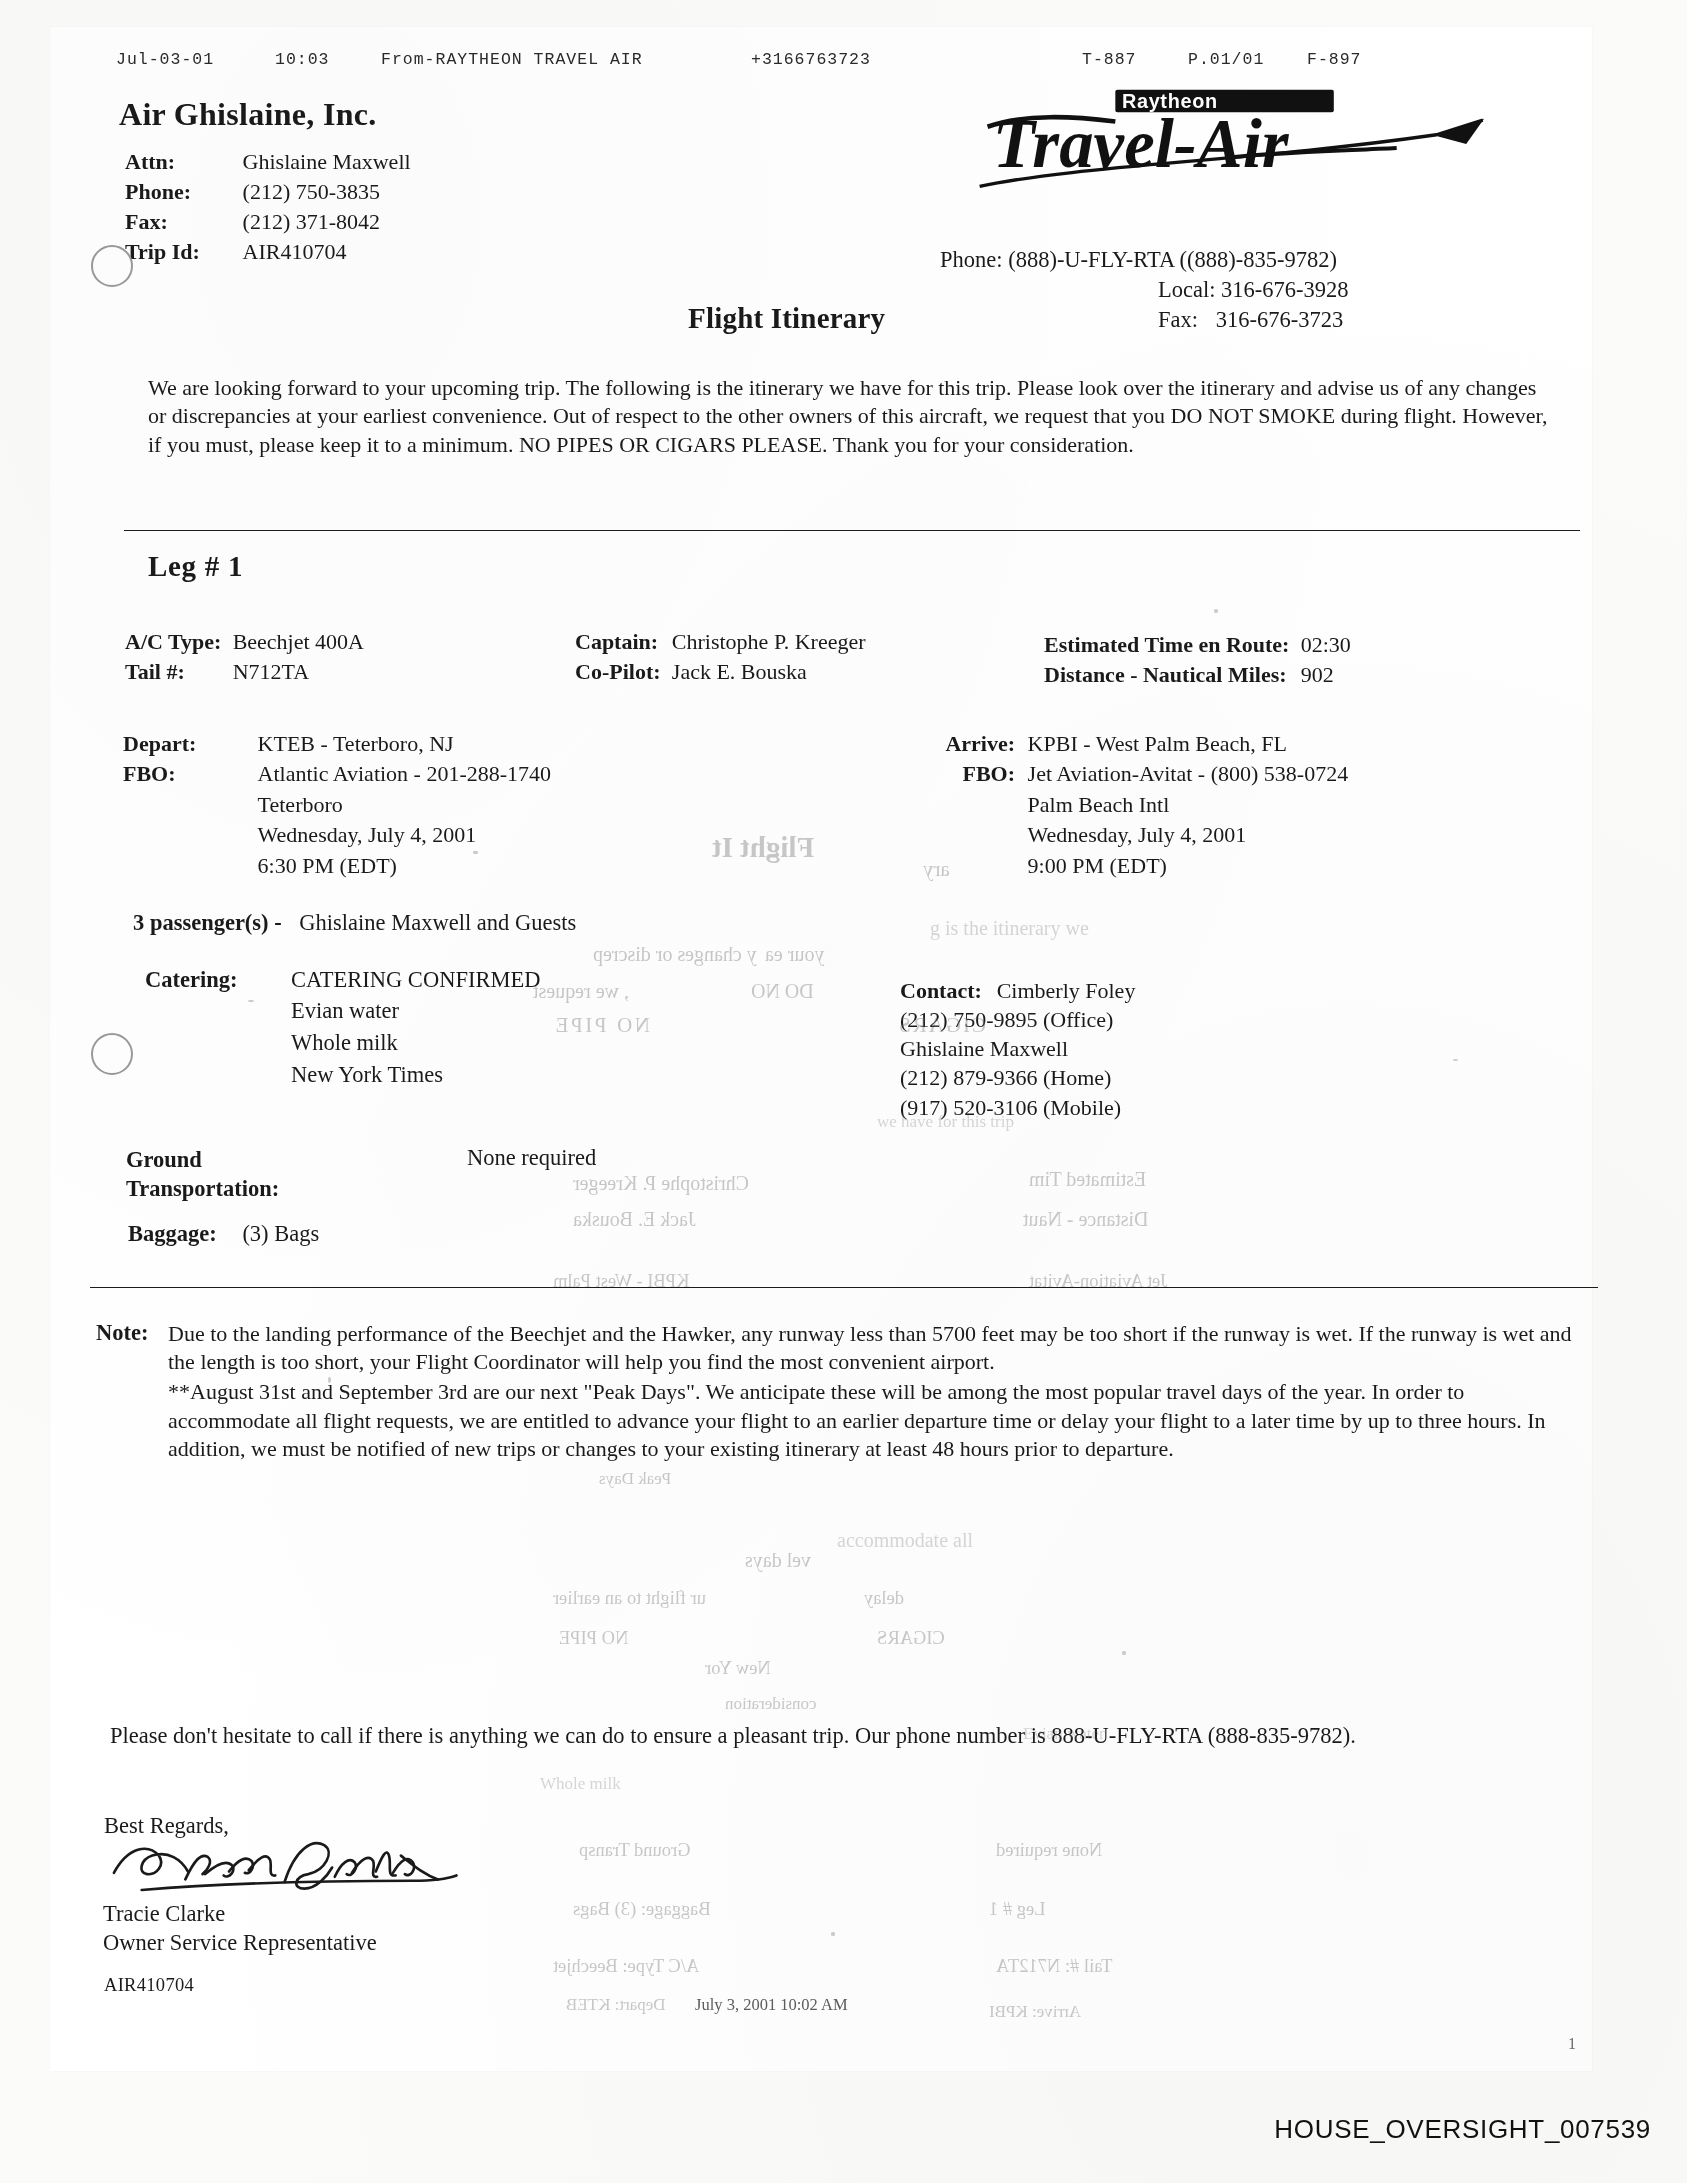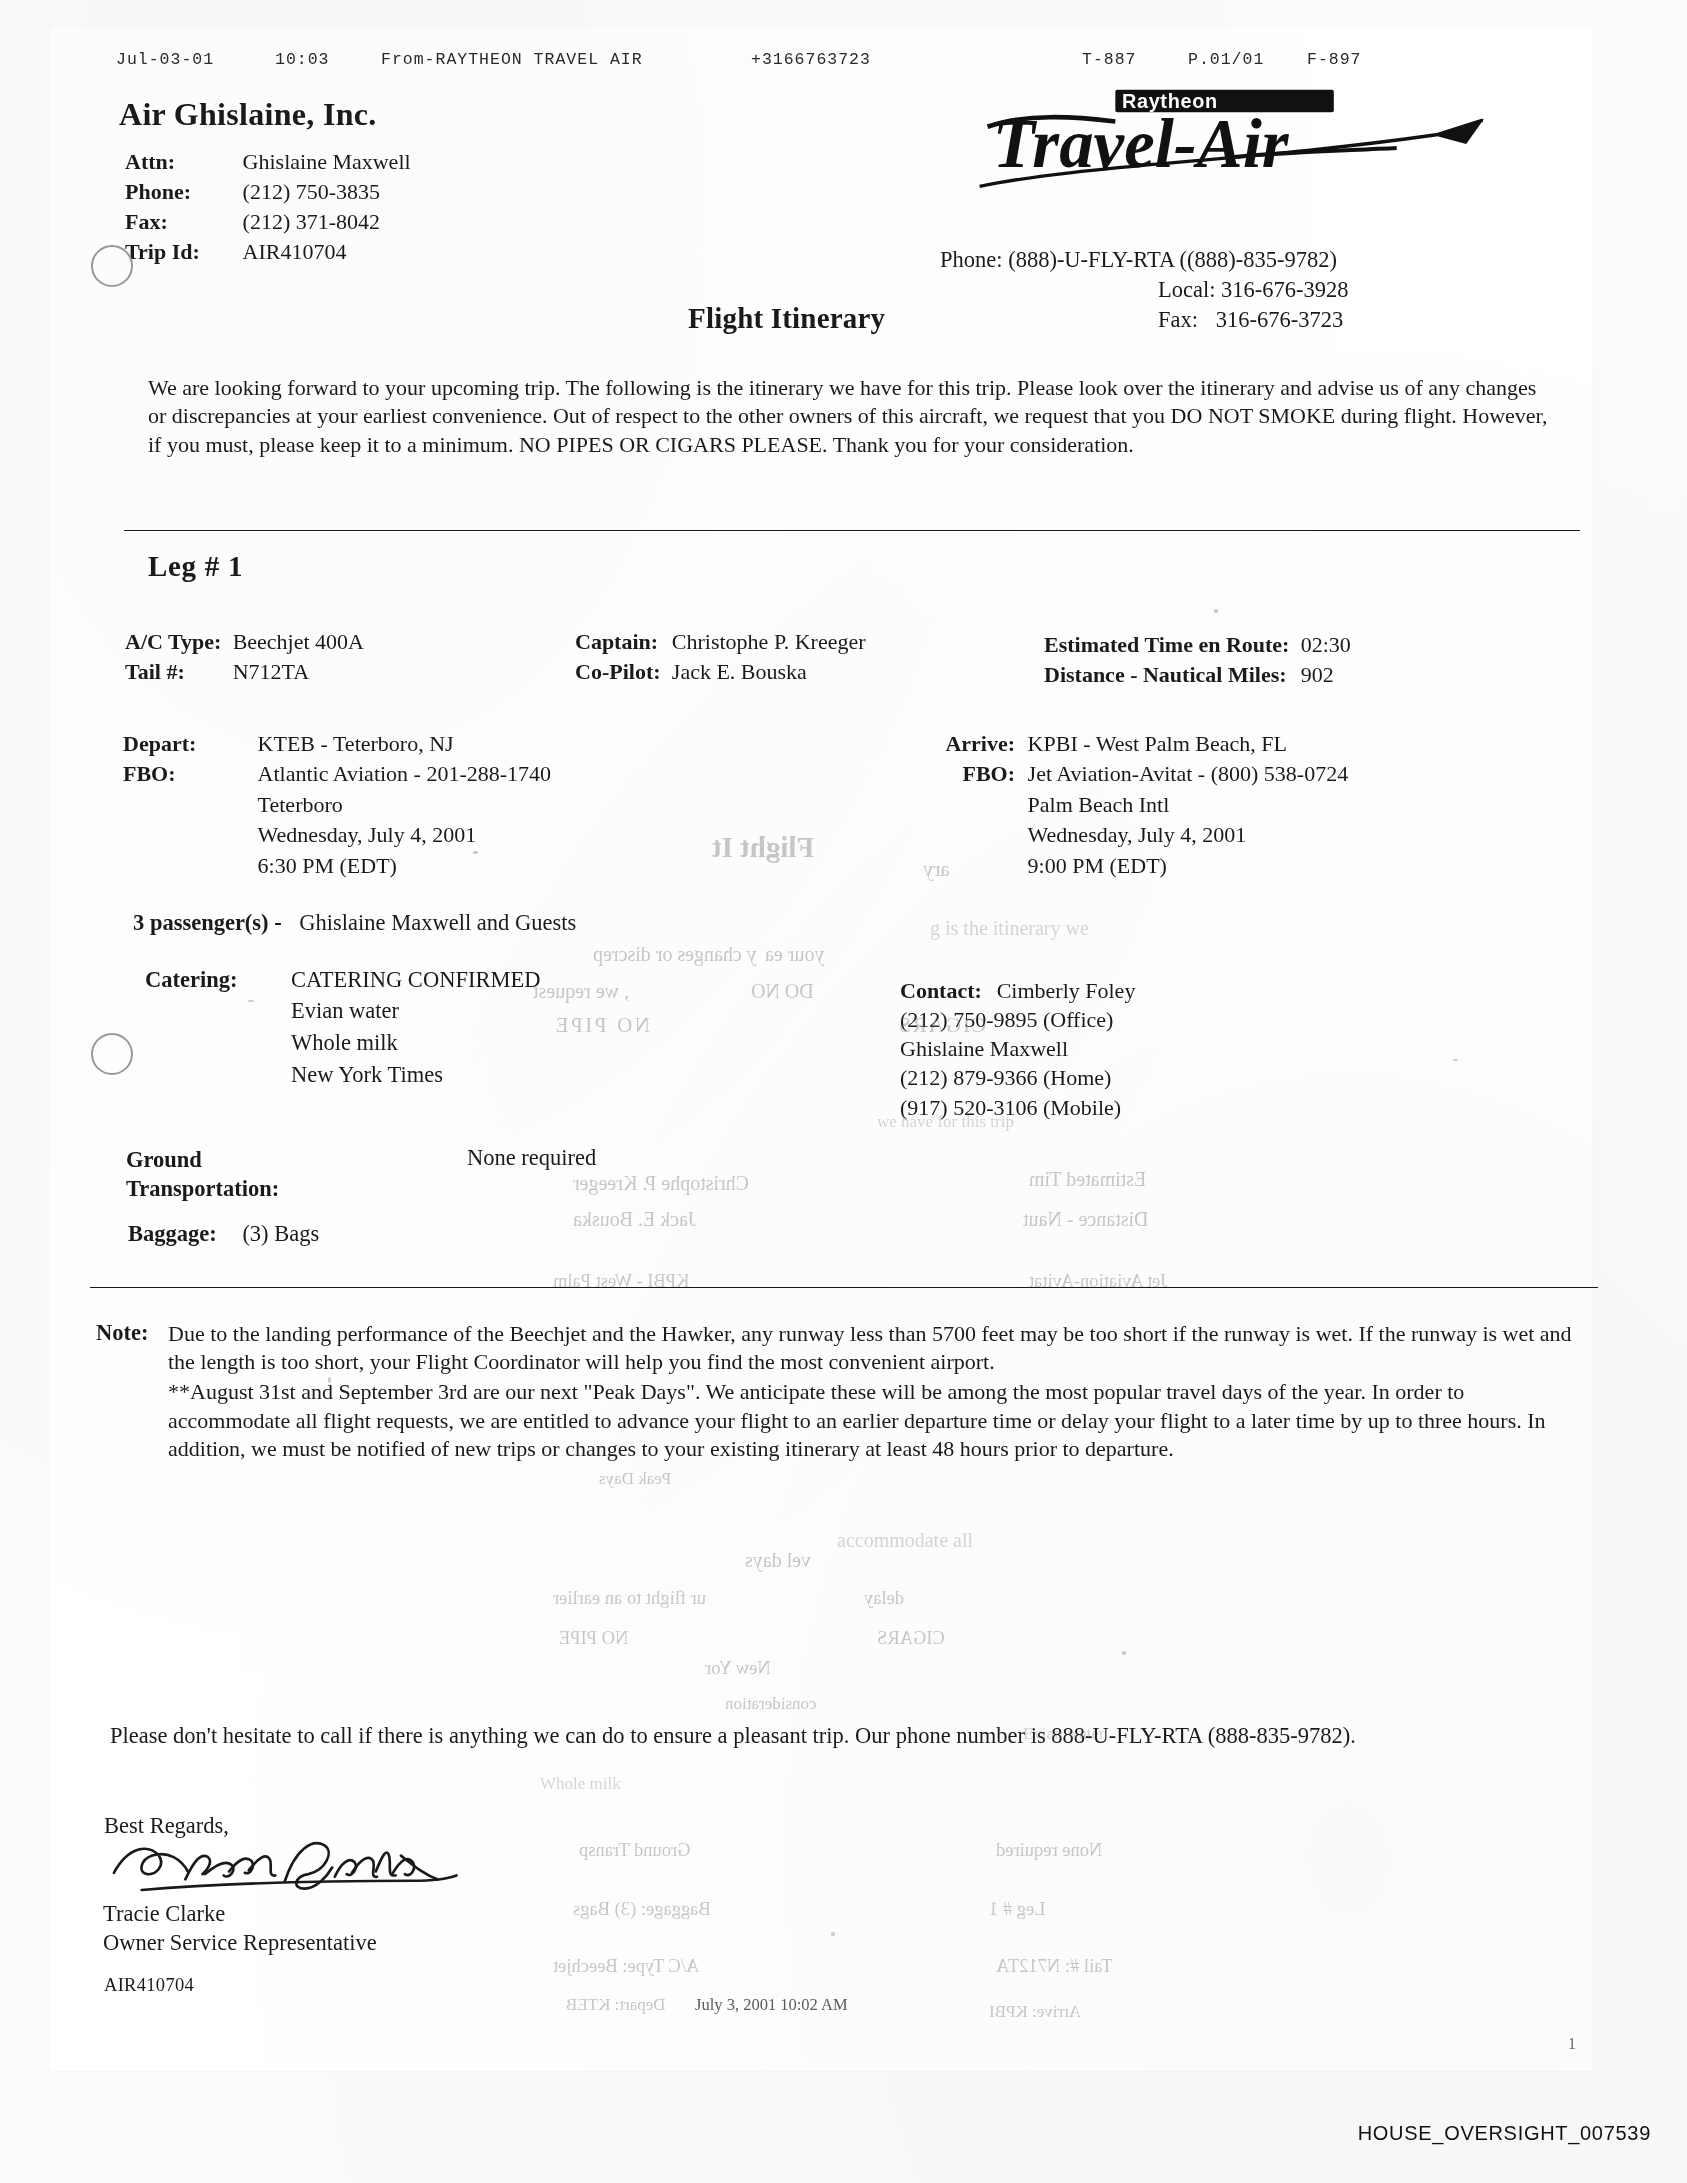--- a/index.html
+++ b/index.html
@@ -321,21 +321,21 @@
     position: absolute;
     left: 1518px;
     top: 2008px;
     font-size: 16px;
     color: #6a6a6a;
   }
   .bates {
     position: absolute;
     right: 36px;
     bottom: 38px;
-    font-size: 20px;
+    font-size: 26px;
     font-family: "Liberation Sans", sans-serif;
     letter-spacing: 0.7px;
     color: #111;
   }
 
   
   .ghost {
     position: absolute;
     color: rgba(110,110,110,0.38);
     font-family: "Liberation Serif", serif;

